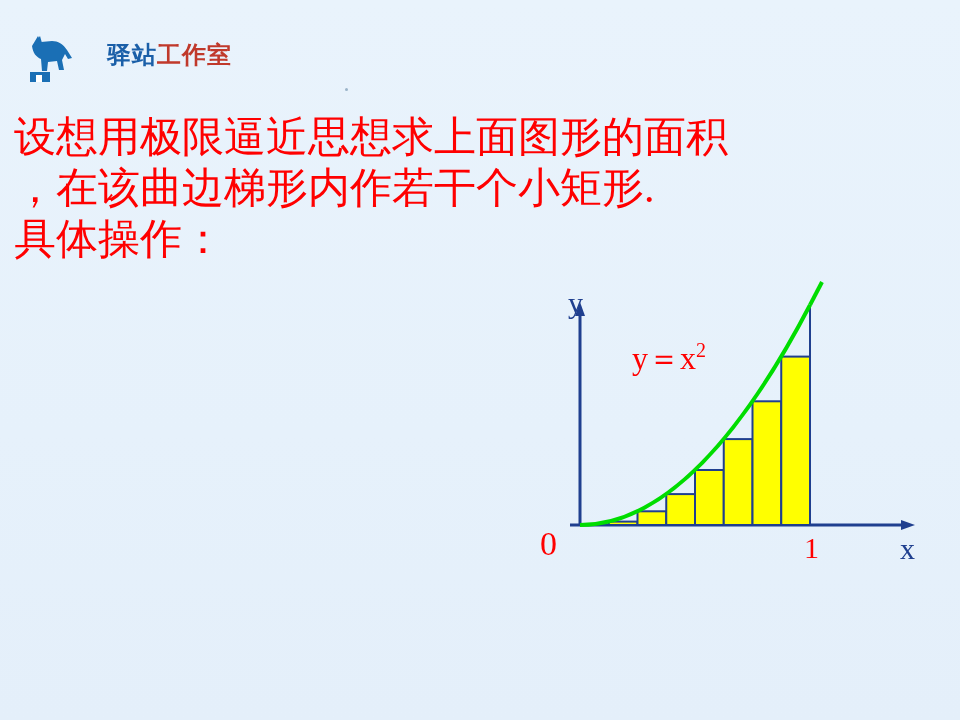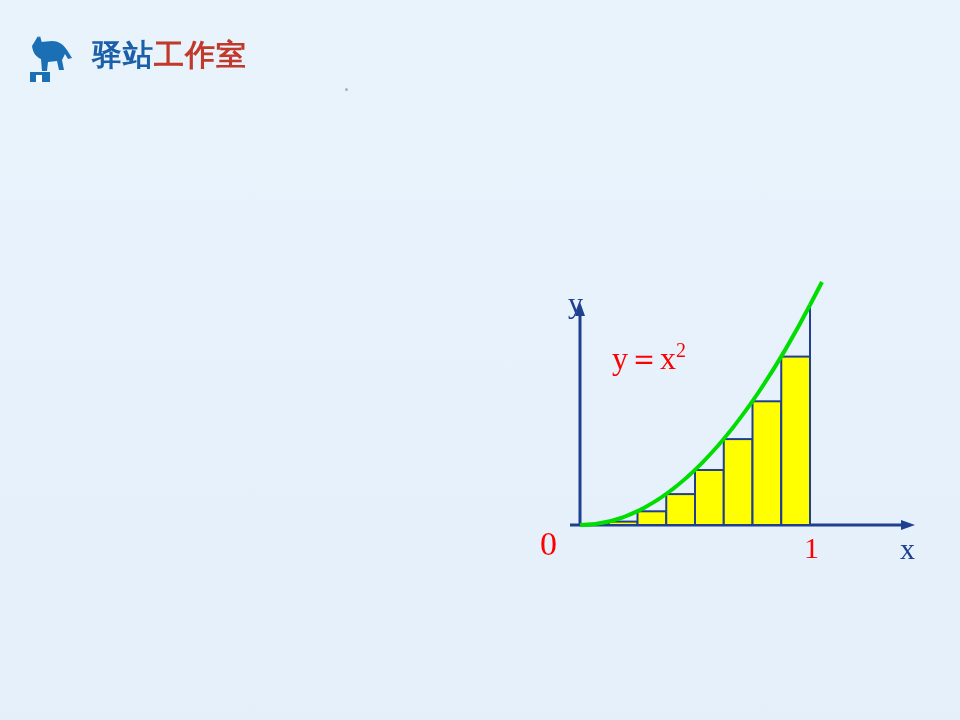--- a/index.html
+++ b/index.html
@@ -30,25 +30,26 @@
     align-items: center;
     gap: 10px;
   }
   .logo-icon {
     width: 58px;
     height: 58px;
     position: relative;
   }
   .logo-text {
     font-family: Liberation Serif, serif;
-    font-size: 30px;
+    font-size: 24px;
     font-weight: bold;
     color: #1a5fa8;
     letter-spacing: 1px;
     white-space: nowrap;
+    margin-left: 15px;
   }
   .logo-text .accent { color: #c0392b; }
 
   
   .red-text {
     position: absolute;
     left: 14px;
     top: 112px;
     width: 930px;
     color: #ff0000;
@@ -105,20 +106,23 @@
 
         <rect x="6" y="46" width="20" height="10" fill="#1a6fb5"></rect>
         <rect x="12" y="49" width="6" height="7" fill="#ffffff"></rect>
       </svg>
     </span>
     <span class="logo-text"><span>驿站</span><span class="accent">工作室</span></span>
   </div>
 
   <div class="dot-mark"></div>
 
+  <div class="red-text">设想用极限逼近思想求上面图形的面积
+，在该曲边梯形内作若干个小矩形.
+具体操作：</div>
 
   <div class="figure">
     <svg width="420" height="290" viewBox="0 0 420 290">
 
       <line x1="60" y1="245" x2="60" y2="32" stroke="#1f3f8f" stroke-width="3"></line>
       <polygon points="60,22 55,36 65,36" fill="#1f3f8f"></polygon>
 
       <line x1="50" y1="245" x2="385" y2="245" stroke="#1f3f8f" stroke-width="3"></line>
       <polygon points="395,245 381,240 381,250" fill="#1f3f8f"></polygon>
 
@@ -136,19 +140,19 @@
 
       <path d="M60,245 Q175,245 290,25" fill="none" stroke="#00dd00" stroke-width="4"></path>
       <path d="M290,25 L302,2" fill="none" stroke="#00dd00" stroke-width="4"></path>
 
       <text x="284" y="278" font-family="Liberation Serif, serif" font-size="30" fill="#ff0000">1</text>
     </svg>
 
     <div style="position:absolute;left:48px;top:6px;font-size:30px;color:#1f3f8f;font-family:'Liberation Serif',serif;">y</div>
     <div style="position:absolute;left:380px;top:252px;font-size:30px;color:#1f3f8f;font-family:'Liberation Serif',serif;">x</div>
     <div style="position:absolute;left:20px;top:245px;font-size:34px;color:#ff0000;font-family:'Liberation Serif',serif;">0</div>
-    <div style="position:absolute;left:92px;top:57px;font-size:32px;color:#ff0000;font-family:'Liberation Serif',serif;">
+    <div style="position:absolute;left:112px;top:57px;font-size:32px;color:#ff0000;font-family:'Liberation Serif',serif;">
       <span>y＝x</span><sup style="font-size:20px;">2</sup>
     </div>
   </div>
 
 
 </div>
 
 </body></html>

